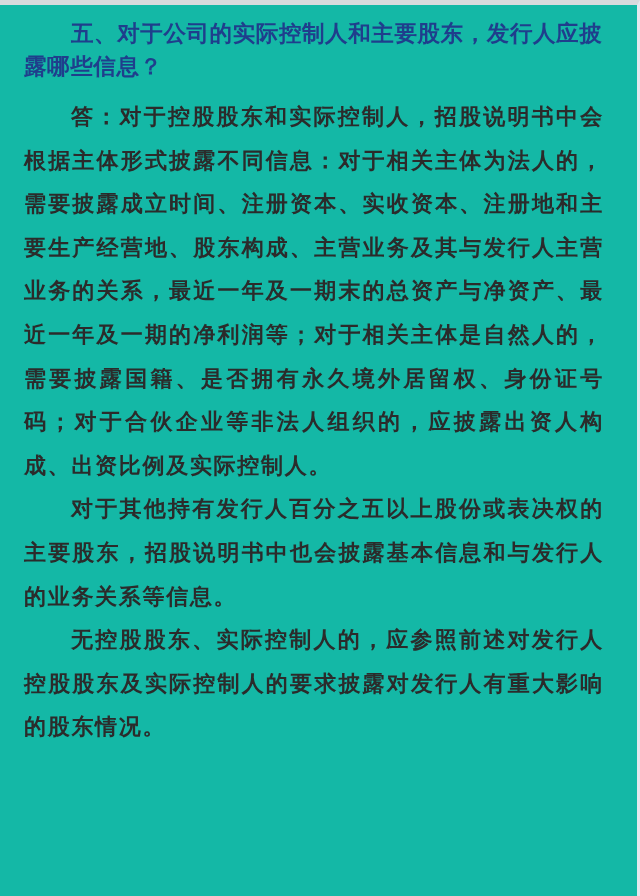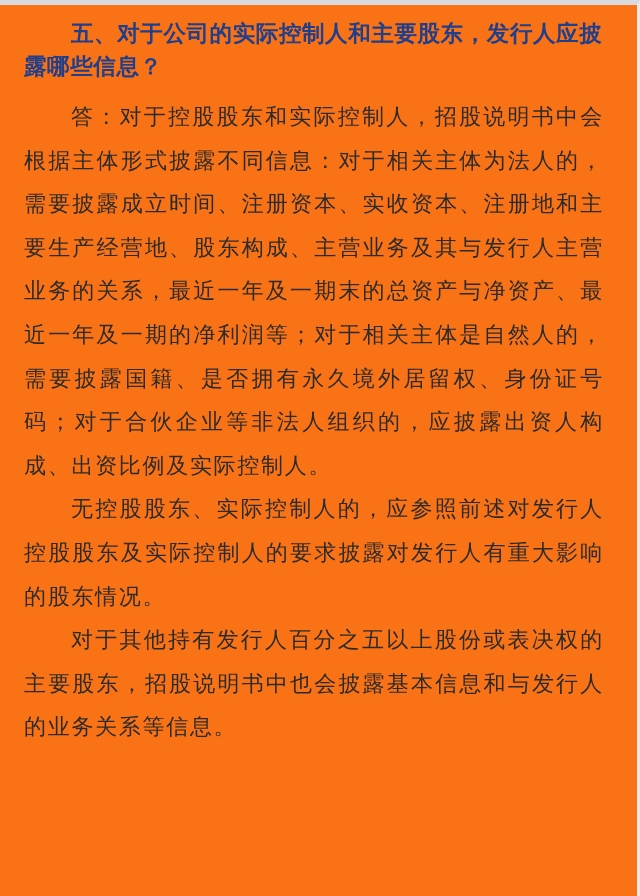--- a/index.html
+++ b/index.html
@@ -7,21 +7,21 @@
       padding: 0;
       width: 640px;
       height: 896px;
       overflow: hidden;
       background: #f7f8fc;
     }
     .page {
       position: relative;
       width: 640px;
       height: 896px;
-      background: #f97316;
+      background: #14b8a6;
       box-sizing: border-box;
       border-top: 5px solid #d9dadd;
       border-right: 3px solid #e6e8ee;
       font-family: "DejaVu Sans", "Liberation Sans", sans-serif;
     }
     .content {
       position: absolute;
       left: 24px;
       top: 12px;
       width: 580px;
@@ -36,27 +36,28 @@
       text-indent: 47px;
     }
     .para {
       margin: 0;
       color: #2b2b2b;
       font-size: 22px;
       line-height: 43.6px;
       letter-spacing: 1.7px;
       text-indent: 47px;
       text-align: justify;
+      font-weight: bold;
     }
     .gap-title { height: 12px; }
   </style>
 </head>
 <body>
 
 <div class="page">
   <div class="content">
     <h2 class="title">五、对于公司的实际控制人和主要股东，发行人应披露哪些信息？</h2>
     <div class="gap-title"></div>
     <p class="para">答：对于控股股东和实际控制人，招股说明书中会根据主体形式披露不同信息：对于相关主体为法人的，需要披露成立时间、注册资本、实收资本、注册地和主要生产经营地、股东构成、主营业务及其与发行人主营业务的关系，最近一年及一期末的总资产与净资产、最近一年及一期的净利润等；对于相关主体是自然人的，需要披露国籍、是否拥有永久境外居留权、身份证号码；对于合伙企业等非法人组织的，应披露出资人构成、出资比例及实际控制人。</p>
+    <p class="para">对于其他持有发行人百分之五以上股份或表决权的主要股东，招股说明书中也会披露基本信息和与发行人的业务关系等信息。</p>
     <p class="para">无控股股东、实际控制人的，应参照前述对发行人控股股东及实际控制人的要求披露对发行人有重大影响的股东情况。</p>
-    <p class="para">对于其他持有发行人百分之五以上股份或表决权的主要股东，招股说明书中也会披露基本信息和与发行人的业务关系等信息。</p>
   </div>
 </div>
 
 </body></html>

